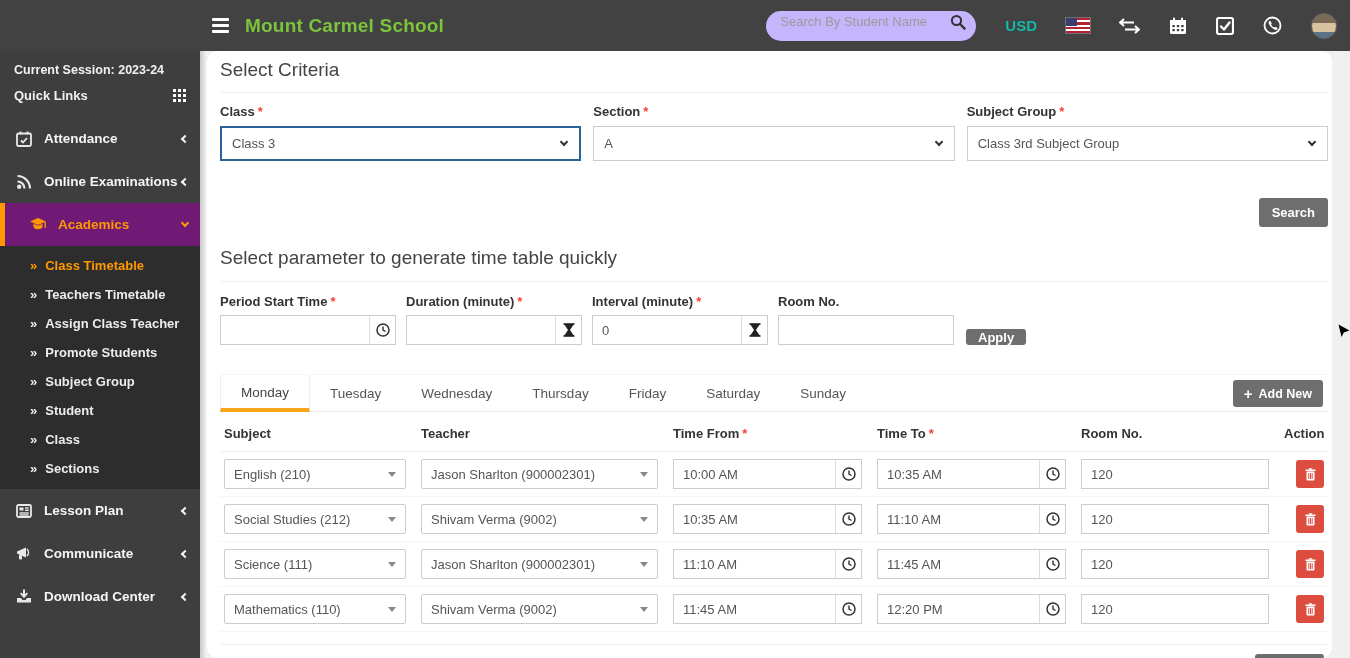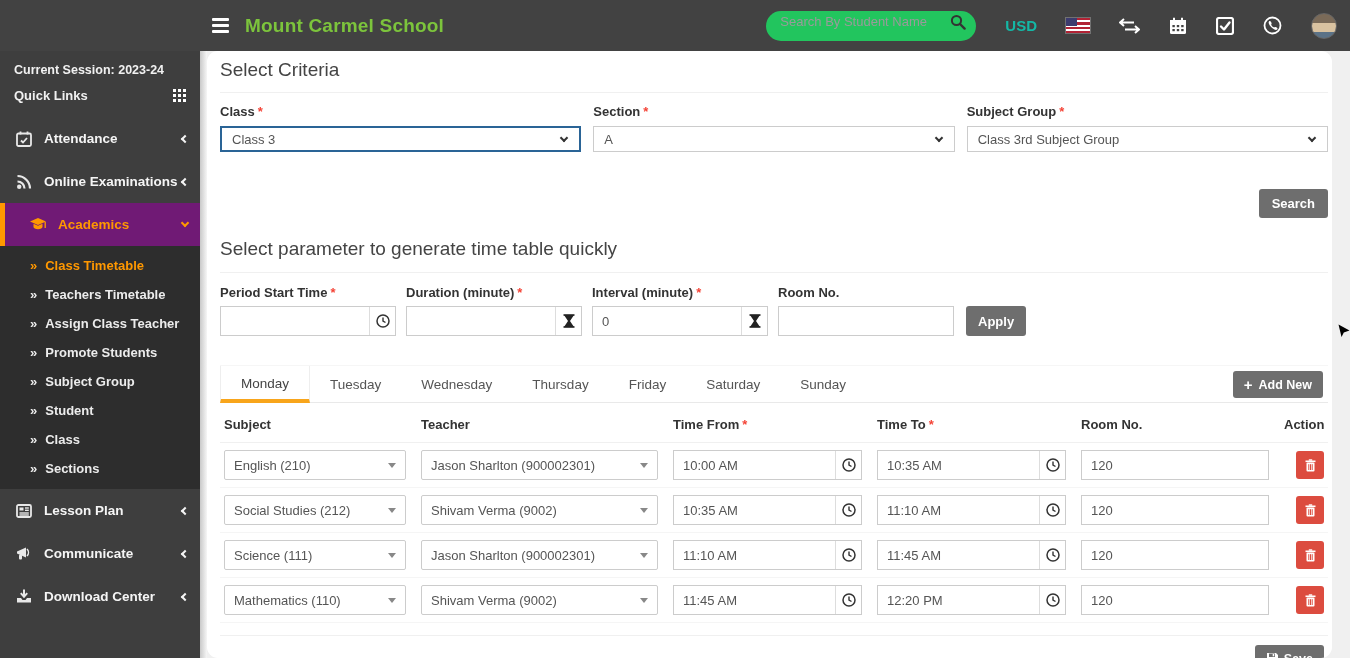--- a/index.html
+++ b/index.html
@@ -10,21 +10,21 @@
     position:relative;
     overflow:hidden;
     color:#333;
   }
   
   .topbar{position:absolute;top:0;left:0;width:1350px;height:51px;background:#424242;display:flex;align-items:center;z-index:30;}
   .hamburger{margin-left:212px;width:17px;display:flex;flex-direction:column;gap:3px;cursor:pointer;}
   .hamburger span{display:block;height:3px;background:#fff;border-radius:1px;}
   .brand{color:#7cc43c;font-size:19px;font-weight:bold;margin-left:16px;letter-spacing:.2px;}
   .top-right{margin-left:auto;display:flex;align-items:center;gap:29px;margin-right:13px;}
-  .searchpill{width:210px;height:30px;background:#22c55e;border-radius:15px;display:flex;align-items:center;padding:0 10px 8px 14px;}
+  .searchpill{width:210px;height:30px;background:#c4b5fd;border-radius:15px;display:flex;align-items:center;padding:0 10px 8px 14px;}
   .searchpill input{border:0;outline:0;flex:1;min-width:0;font-size:13px;color:#555;background:transparent;}
   .searchpill input::placeholder{color:#9a9a9a;}
   .currency{color:#14b8a6;font-weight:bold;font-size:15px;}
   .flag{width:24px;height:15px;position:relative;background:repeating-linear-gradient(#b22234 0 2.2px,#fff 2.2px 4.4px);box-shadow:0 0 0 1px rgba(255,255,255,.25);}
   .flag::before{content:"";position:absolute;left:0;top:0;width:11px;height:8px;background:#3c3b6e;}
   .tbicon{color:#fff;display:flex;align-items:center;}
   .avatar{width:26px;height:26px;border-radius:50%;background:linear-gradient(180deg,#7a6a58 0 38%,#d9c2a0 38% 75%,#5b7287 75%);border:1px solid #666;}
   
   .sidebar{position:absolute;top:51px;left:0;width:200px;height:607px;background:#3e3e3e;color:#f1f1f1;overflow:hidden;z-index:20;}
   .session{padding:12px 14px 2px;font-weight:bold;font-size:12.5px;}
@@ -45,34 +45,34 @@
   .scrollgap{position:absolute;left:200px;top:51px;width:7px;height:607px;background:linear-gradient(90deg,#c9c9c9,#f6f6f6);z-index:21;}
   
   .main{position:absolute;left:207px;top:51px;width:1125px;height:607px;background:#fff;overflow:hidden;padding:4px 4px 0 13px;border-radius:11px;}
   .section-title{font-size:19px;font-weight:400;color:#444;line-height:24px;}
   .hairline{border-bottom:1px solid #f0f0f0;}
   .criteria-title{margin-top:3px;padding-bottom:10px;}
   .criteria-row{display:flex;gap:12px;margin-top:11px;}
   .field{flex:1;min-width:0;}
   .flabel{font-size:13px;font-weight:bold;color:#333;display:block;}
   .req{color:#f44336;margin-left:3px;font-weight:bold;}
-  .selectbox{height:26px;border:1px solid #ccc;margin-top:7px;display:flex;align-items:center;justify-content:space-between;padding:0 10px;font-size:13px;color:#555;background:#fff;cursor:pointer;}
+  .selectbox{height:35px;border:1px solid #ccc;margin-top:7px;display:flex;align-items:center;justify-content:space-between;padding:0 10px;font-size:13px;color:#555;background:#fff;cursor:pointer;}
   .selectbox.focused{border:2px solid #2a6496;}
   .selectbox .chev{color:#333;margin-right:2px;}
   .btn{background:#6e6e6e;color:#fff;border:0;border-radius:3px;font-size:13px;font-weight:bold;font-family:inherit;display:inline-flex;align-items:center;gap:5px;cursor:pointer;}
   .search-row{display:flex;justify-content:flex-end;margin-top:37px;}
   .btn.search{padding:7px 13px;}
   .gen-title{margin-top:19px;padding-bottom:11px;}
   .gen-row{display:flex;gap:10px;margin-top:12px;align-items:flex-end;}
   .gfield{width:176px;}
   .igroup{height:30px;border:1px solid #ccc;display:flex;margin-top:6px;background:#fff;}
   .igroup input{border:0;outline:0;flex:1;min-width:0;padding:0 9px;font-size:13px;color:#555;}
   .igroup .addon{width:26px;border-left:1px solid #ddd;display:flex;align-items:center;justify-content:center;color:#333;cursor:pointer;}
   .plain-input{height:30px;width:176px;border:1px solid #ccc;margin-top:6px;padding:0 9px;font-size:13px;color:#555;outline:0;}
-  .btn.apply{height:30px;padding:0 12px;margin-left:2px;}
+  .btn.apply{height:16px;padding:0 12px;margin-left:2px;}
   
   .tabs{margin-top:29px;border-bottom:1px solid #e9e9e9;display:flex;position:relative;height:38px;border-top:1px solid #f6f6f6;}
   .tab{padding:0 20px;font-size:13.5px;color:#555;display:flex;align-items:center;cursor:pointer;}
   .tab.active{background:#fff;border-left:1px solid #eee;border-right:1px solid #eee;border-bottom:4px solid #f8a51b;color:#444;margin-bottom:-1px;padding-top:1px;}
   .btn.addnew{position:absolute;right:5px;top:5px;height:27px;padding:0 11px;font-size:12.5px;}
   .plus{font-size:15px;font-weight:bold;margin-right:1px;}
   
   .tgrid{display:grid;grid-template-columns:182px 237px 189px 189px 188px 1fr;column-gap:15px;align-items:center;padding:0 4px;}
   .thead{padding-top:14px;padding-bottom:10px;border-bottom:1px solid #f0f0f0;font-size:13px;font-weight:bold;color:#333;}
   .thead .hcell.last{text-align:right;}

